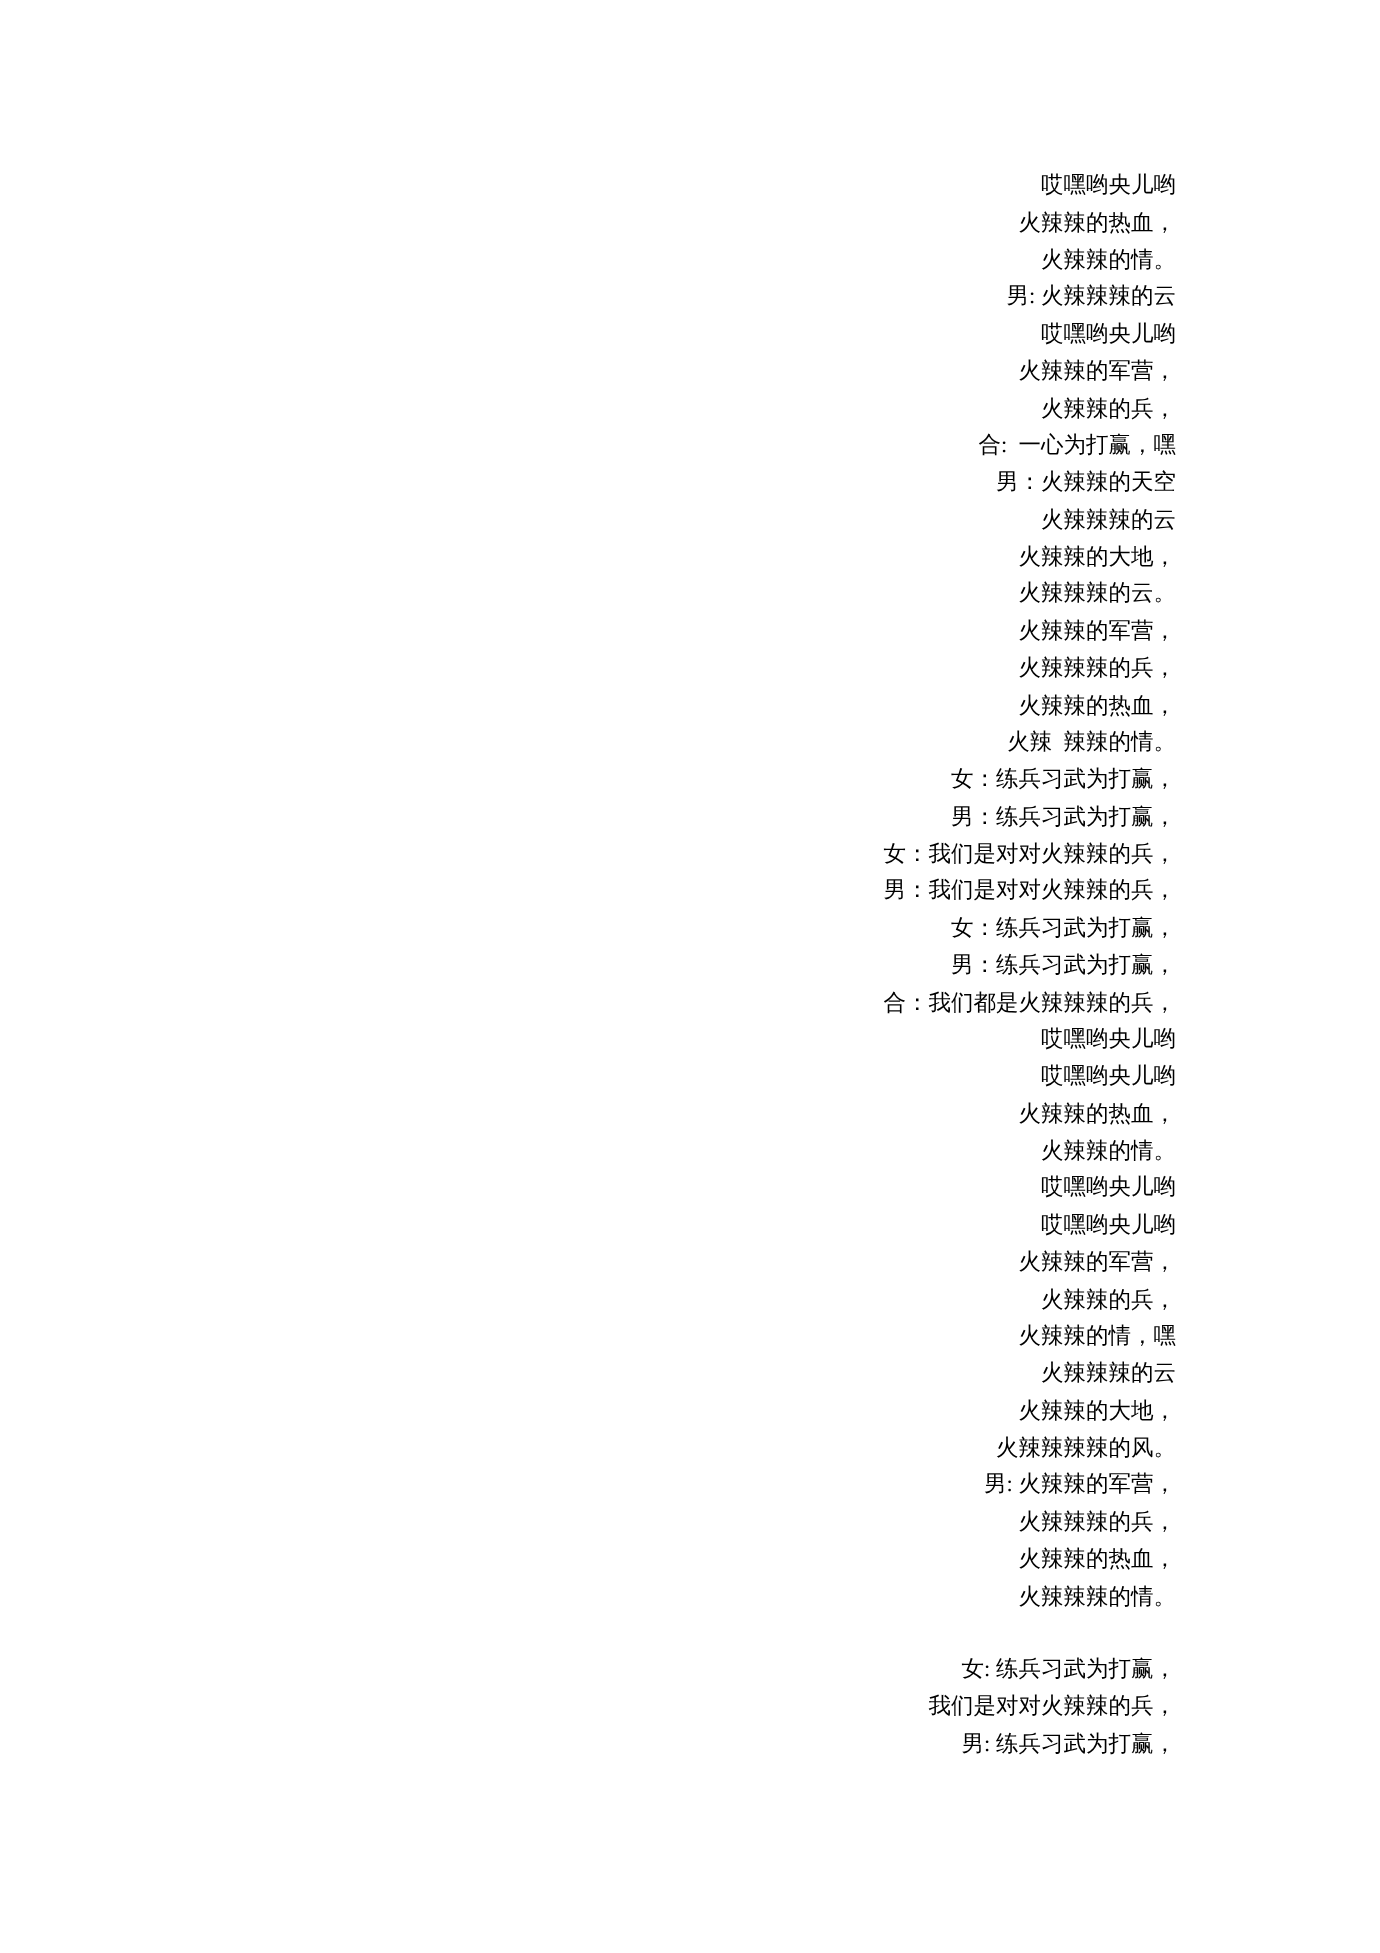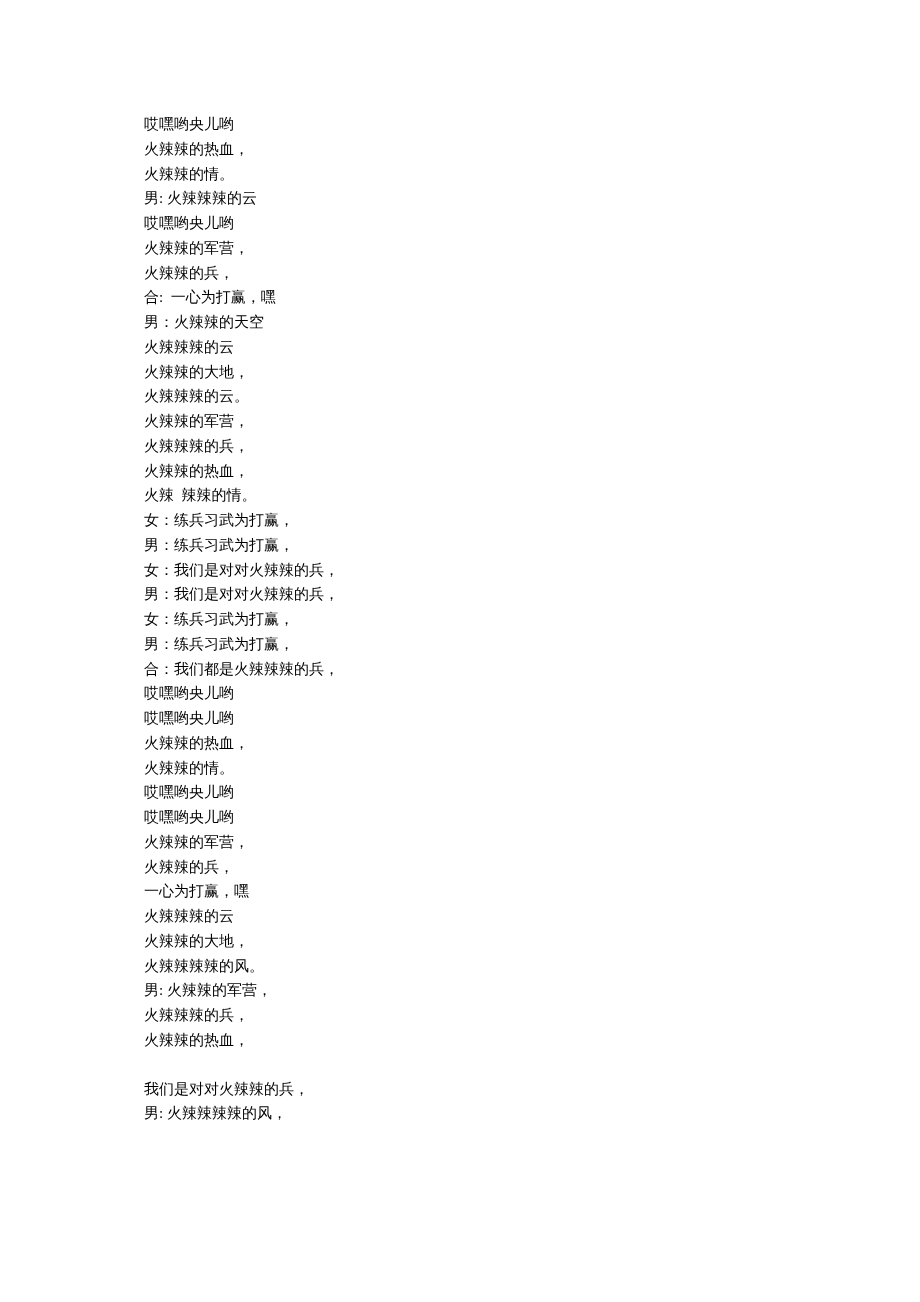--- a/index.html
+++ b/index.html
@@ -9,20 +9,21 @@
       width: 920px;
       height: 1302px;
       font-family: "SimSun", "宋体", serif;
       font-size: 15px;
       color: #000000;
       line-height: 1.65;
     }
     .page {
       padding: 112px 0 0 144px;
       width: 640px;
+      text-align: right;
     }
     .line {
       white-space: pre;
     }
     .spacer {
       height: 24px;
     }
   </style>
 </head>
 <body>
@@ -53,24 +54,26 @@
       <div class="line">男：练兵习武为打赢，</div>
       <div class="line">合：我们都是火辣辣辣的兵，</div>
       <div class="line">哎嘿哟央儿哟</div>
       <div class="line">哎嘿哟央儿哟</div>
       <div class="line">火辣辣的热血，</div>
       <div class="line">火辣辣的情。</div>
       <div class="line">哎嘿哟央儿哟</div>
       <div class="line">哎嘿哟央儿哟</div>
       <div class="line">火辣辣的军营，</div>
       <div class="line">火辣辣的兵，</div>
-      <div class="line">一心为打赢，嘿</div>
+      <div class="line">火辣辣的情，嘿</div>
       <div class="line">火辣辣辣的云</div>
       <div class="line">火辣辣的大地，</div>
       <div class="line">火辣辣辣辣的风。</div>
       <div class="line">男: 火辣辣的军营，</div>
       <div class="line">火辣辣辣的兵，</div>
       <div class="line">火辣辣的热血，</div>
+      <div class="line">火辣辣辣的情。</div>
       <div class="spacer"></div>
+      <div class="line">女: 练兵习武为打赢，</div>
       <div class="line">我们是对对火辣辣的兵，</div>
-      <div class="line">男: 火辣辣辣辣的风，</div>
+      <div class="line">男: 练兵习武为打赢，</div>
     </div>
 </div>
 
 </body></html>

